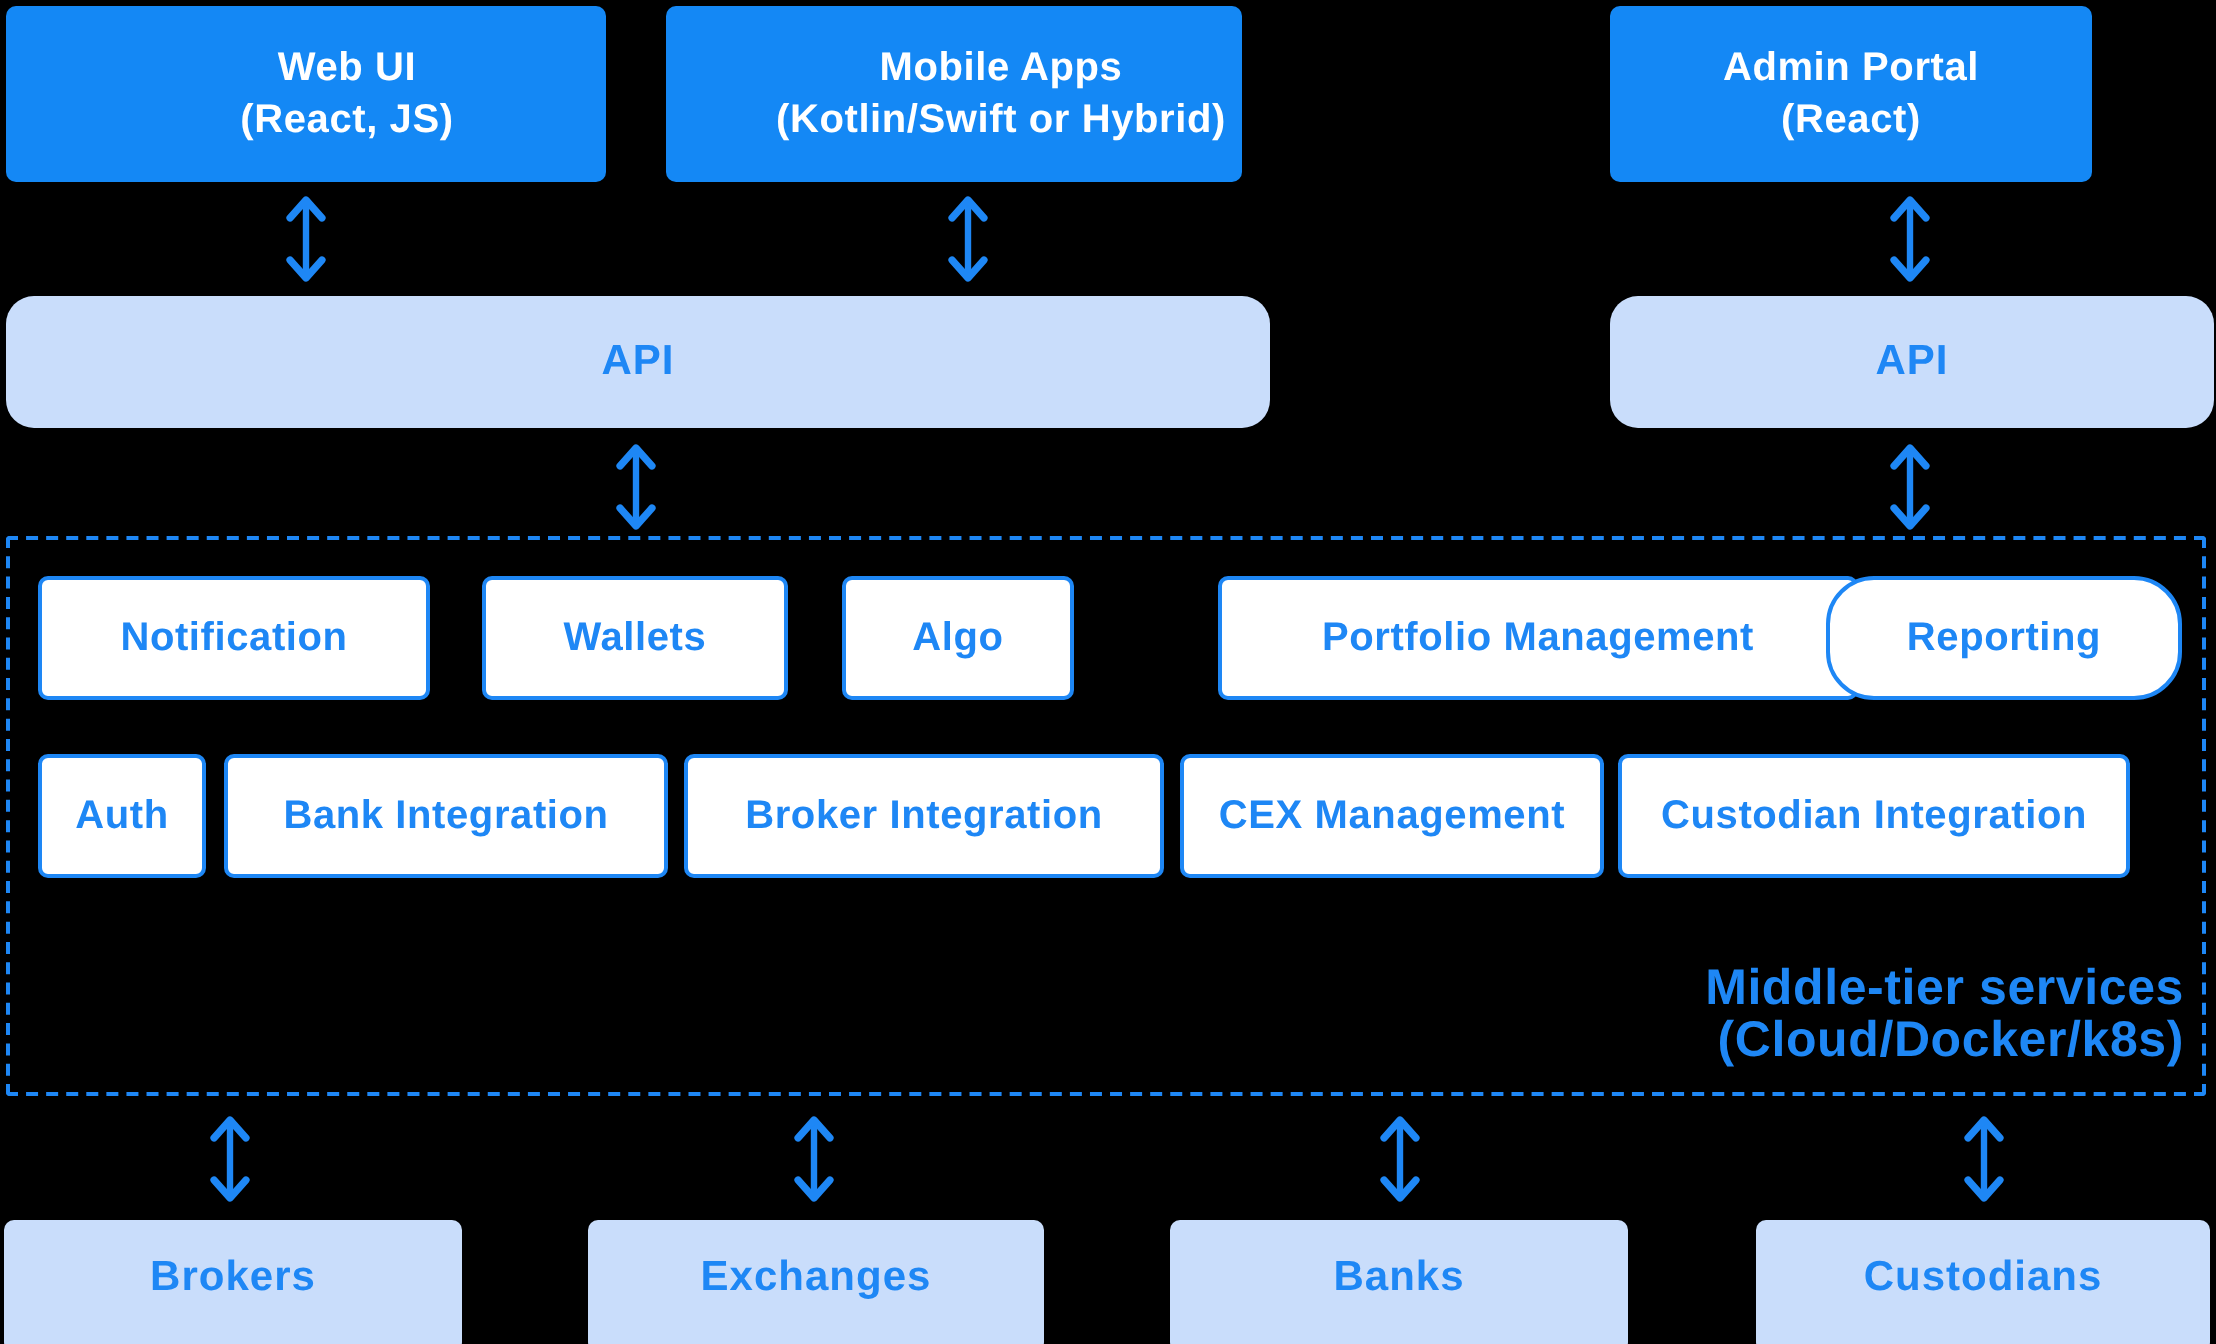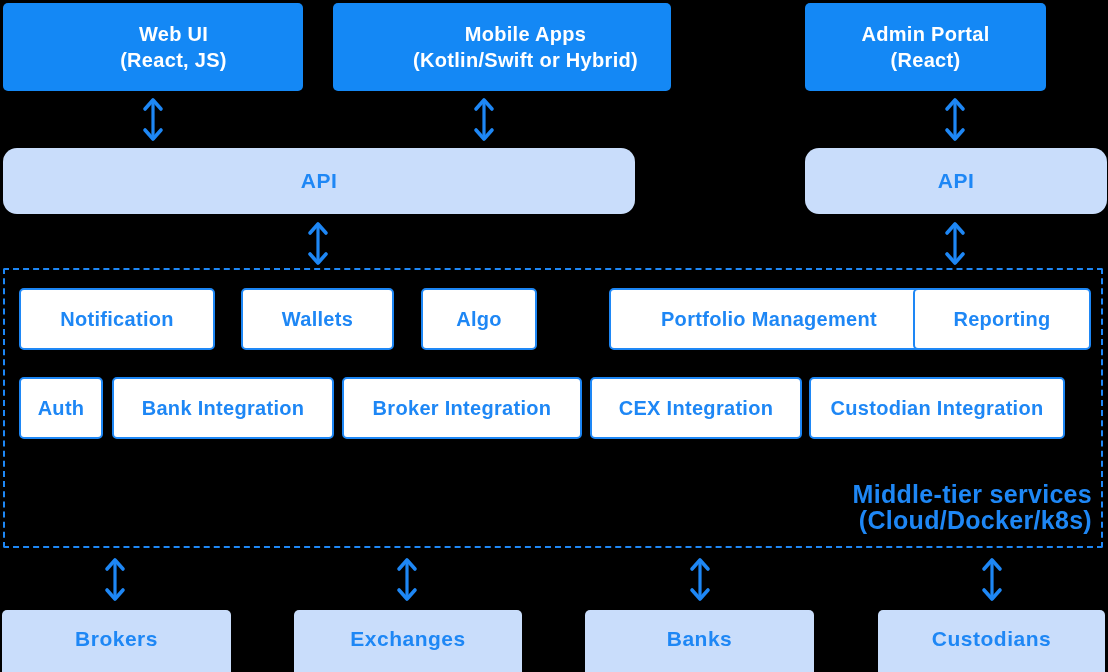--- a/index.html
+++ b/index.html
@@ -30,21 +30,21 @@
     background: #1488F5;
     color: #FFFFFF;
     border-radius: 5px;
     font-size: 20px;
     line-height: 26px;
     letter-spacing: 0.3px;
     top: 3px;
     height: 88px;
   }
   .b-webui  { left: 3px;   width: 300px; padding-left: 41px; }
-  .b-mobile { left: 333px; width: 338px; padding-left: 47px; }
+  .b-mobile { left: 333px; width: 288px; padding-left: 47px; }
   .b-admin  { left: 805px; width: 241px; }
 
   
   .api-box {
     background: #C9DDFB;
     color: #1E87F5;
     border-radius: 14px;
     font-size: 21px;
     letter-spacing: 0.5px;
     top: 148px;
@@ -73,21 +73,21 @@
     border-radius: 5px;
     font-size: 20px;
     letter-spacing: 0.3px;
   }
   .row1 { top: 288px; height: 62px; }
   .row2 { top: 377px; height: 62px; }
   .b-notification { left: 19px;  width: 196px; text-align: center; }
   .b-wallets      { left: 241px; width: 153px; }
   .b-algo         { left: 421px; width: 116px; }
   .b-portfolio    { left: 565px; width: 320px; margin-left: 44px; }
-  .b-reporting    { left: 913px; width: 178px; }
+  .b-reporting    { left: 913px; width: 178px; border-radius: 24px; }
   .b-auth         { left: 19px;  width: 84px;  }
   .b-bank         { left: 112px; width: 222px; text-align: right; }
   .b-broker       { left: 342px; width: 240px; }
   .b-cex          { left: 590px; width: 212px; }
   .b-custodian    { left: 809px; width: 256px; }
 
   
   .mid-label {
     position: absolute;
     top: 481px;
@@ -218,21 +218,21 @@
   <div class="box svc-box row2 b-auth">
     <span>Auth</span>
   </div>
   <div class="box svc-box row2 b-bank">
     <span>Bank Integration</span>
   </div>
   <div class="box svc-box row2 b-broker">
     <span>Broker Integration</span>
   </div>
   <div class="box svc-box row2 b-cex">
-    <span>CEX Integration</span>
+    <span>CEX Management</span>
   </div>
   <div class="box svc-box row2 b-custodian">
     <span>Custodian Integration</span>
   </div>
 
   <div class="mid-label">
     <div>Middle-tier services</div>
     <div>(Cloud/Docker/k8s)</div>
   </div>
 

